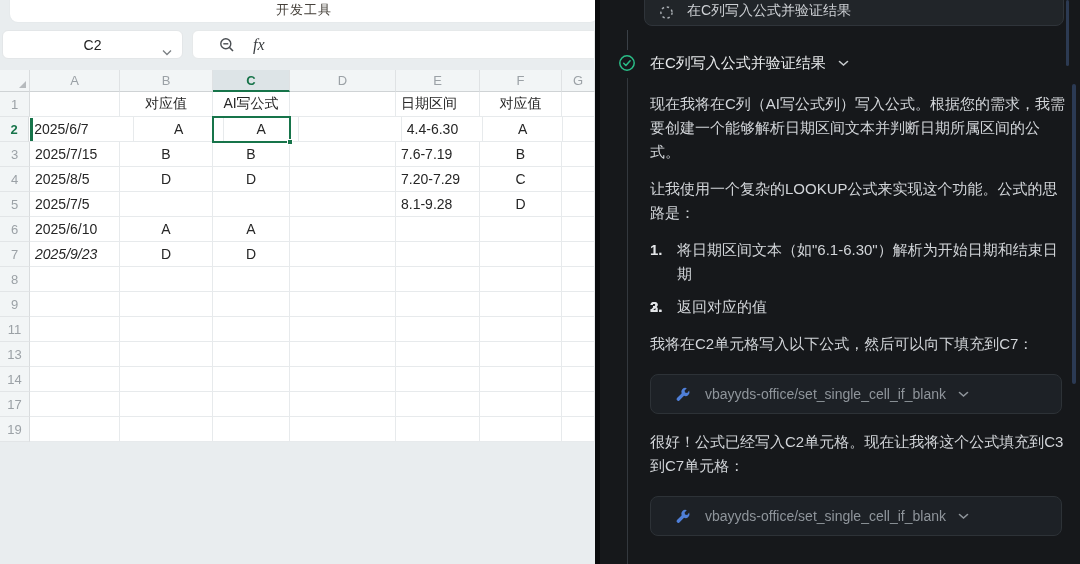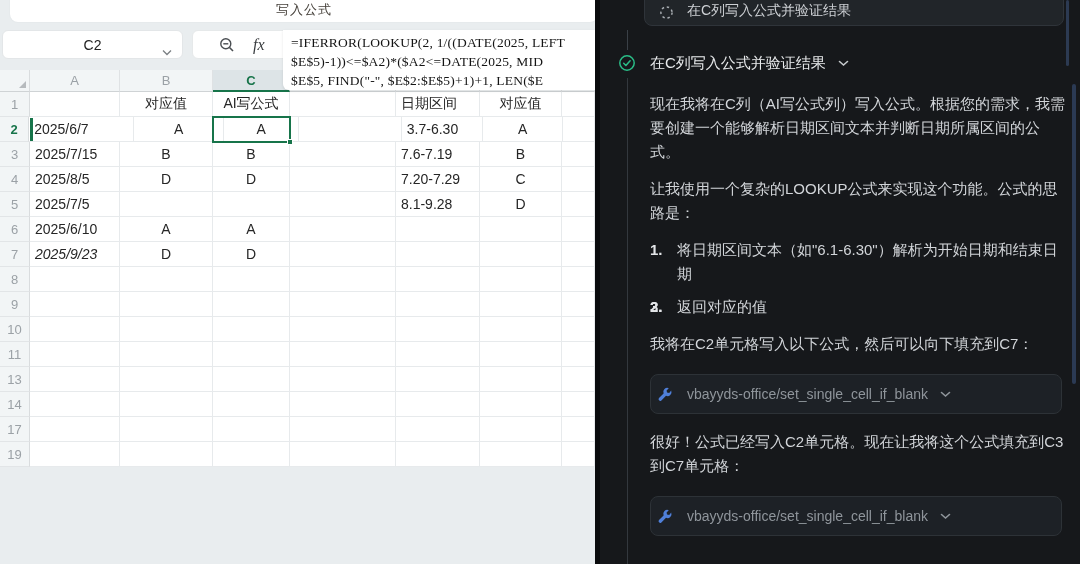--- a/index.html
+++ b/index.html
@@ -82,40 +82,40 @@
   .step-title svg { margin-left:12px; }
 
   .chat-content { position:absolute; left:50px; top:92px; width:416px;
                   font-size:15px; line-height:24px; color:#d2d5d9; }
   .chat-content p { margin-bottom:13px; }
   .oli { position:relative; padding-left:27px; margin-bottom:9px; }
   .oli .num { position:absolute; left:0; font-weight:700; color:#e3e5e8; }
   .olist { margin-bottom:13px; }
 
   .tool-card { width:412px; height:40px; background:#1d2126; border:1px solid #2d3237;
-               border-radius:8px; display:flex; align-items:center; padding-left:6px; }
+               border-radius:8px; display:flex; align-items:center; padding-left:24px; }
   .tool-card .tlab { font-size:14px; color:#8f959b; margin-left:14px; }
   .tool-card svg.chev { margin-left:12px; }
   .tc1 { margin:18px 0 16px 0; }
   .tc2 { margin-top:18px; }
 
   .scrollbar-thumb { position:absolute; left:472px; top:84px; width:4px; height:300px;
                      background:#2b3a54; border-radius:2px; }
   .card-edge { position:absolute; left:466px; top:0px; width:3px; height:66px;
                background:#2c3a52; border-radius:2px; }
 </style>
 </head>
 <body>
 
 <div id="stage">
 
   <div class="sheet-pane">
 
     <div class="tab-card">
-      <span>写入公式</span>
+      <span>开发工具</span>
     </div>
 
     <div class="namebox">
       <span class="nb-val">C2</span>
       <span class="nb-chev">
         <svg width="10" height="7">
             <path d="M1 1.5l4 4 4-4" stroke="#7a7f83" stroke-width="1.3" fill="none"></path>
           </svg>
       </span>
     </div>
@@ -124,25 +124,20 @@
       <span class="zoom-ico">
         <svg width="16" height="16">
           <circle cx="6.8" cy="6.8" r="5" stroke="#4a4e52" stroke-width="1.4" fill="none"></circle>
           <line x1="4.3" y1="6.8" x2="9.3" y2="6.8" stroke="#4a4e52" stroke-width="1.4"></line>
           <line x1="10.5" y1="10.5" x2="14" y2="14" stroke="#4a4e52" stroke-width="1.6"></line>
         </svg>
       </span>
       <span class="fx-label">fx</span>
     </div>
 
-    <div class="formula-box">
-      <div>=IFERROR(LOOKUP(2, 1/((DATE(2025, LEFT</div>
-      <div>$E$5)-1))&lt;=$A2)*($A2&lt;=DATE(2025, MID</div>
-      <div>$E$5, FIND("-", $E$2:$E$5)+1)+1, LEN($E</div>
-    </div>
 
     <div class="grid" id="grid">
         <div class="g-row">
           <div class="g-corner">
             <i></i>
           </div>
           <div class="g-colhead" style="width: 90px;">A</div>
           <div class="g-colhead" style="width: 93px;">B</div>
           <div class="g-colhead sel" style="width: 77px;">C</div>
           <div class="g-colhead" style="width: 106px;">D</div>
@@ -159,21 +154,21 @@
           <div class="g-cell al" style="width: 84px;">日期区间</div>
           <div class="g-cell" style="width: 82px;">对应值</div>
           <div class="g-cell" style="width: 33px;"></div>
         </div>
         <div class="g-row">
           <div class="g-rowhead sel">2</div>
           <div class="g-cell al" style="width: 108px;">2025/6/7</div>
           <div class="g-cell" style="width: 93px;">A</div>
           <div class="g-cell" style="width: 77px;">A</div>
           <div class="g-cell" style="width: 106px;"></div>
-          <div class="g-cell al" style="width: 84px;">3.7-6.30</div>
+          <div class="g-cell al" style="width: 84px;">4.4-6.30</div>
           <div class="g-cell" style="width: 82px;">A</div>
           <div class="g-cell" style="width: 33px;"></div>
         </div>
         <div class="g-row">
           <div class="g-rowhead">3</div>
           <div class="g-cell al" style="width: 90px;">2025/7/15</div>
           <div class="g-cell" style="width: 93px;">B</div>
           <div class="g-cell" style="width: 77px;">B</div>
           <div class="g-cell" style="width: 106px;"></div>
           <div class="g-cell al" style="width: 84px;">7.6-7.19</div>
@@ -225,30 +220,20 @@
           <div class="g-cell al" style="width: 90px;"></div>
           <div class="g-cell" style="width: 93px;"></div>
           <div class="g-cell" style="width: 77px;"></div>
           <div class="g-cell" style="width: 106px;"></div>
           <div class="g-cell al" style="width: 84px;"></div>
           <div class="g-cell" style="width: 82px;"></div>
           <div class="g-cell" style="width: 33px;"></div>
         </div>
         <div class="g-row">
           <div class="g-rowhead">9</div>
-          <div class="g-cell al" style="width: 90px;"></div>
-          <div class="g-cell" style="width: 93px;"></div>
-          <div class="g-cell" style="width: 77px;"></div>
-          <div class="g-cell" style="width: 106px;"></div>
-          <div class="g-cell al" style="width: 84px;"></div>
-          <div class="g-cell" style="width: 82px;"></div>
-          <div class="g-cell" style="width: 33px;"></div>
-        </div>
-        <div class="g-row">
-          <div class="g-rowhead">10</div>
           <div class="g-cell al" style="width: 90px;"></div>
           <div class="g-cell" style="width: 93px;"></div>
           <div class="g-cell" style="width: 77px;"></div>
           <div class="g-cell" style="width: 106px;"></div>
           <div class="g-cell al" style="width: 84px;"></div>
           <div class="g-cell" style="width: 82px;"></div>
           <div class="g-cell" style="width: 33px;"></div>
         </div>
         <div class="g-row">
           <div class="g-rowhead">11</div>

